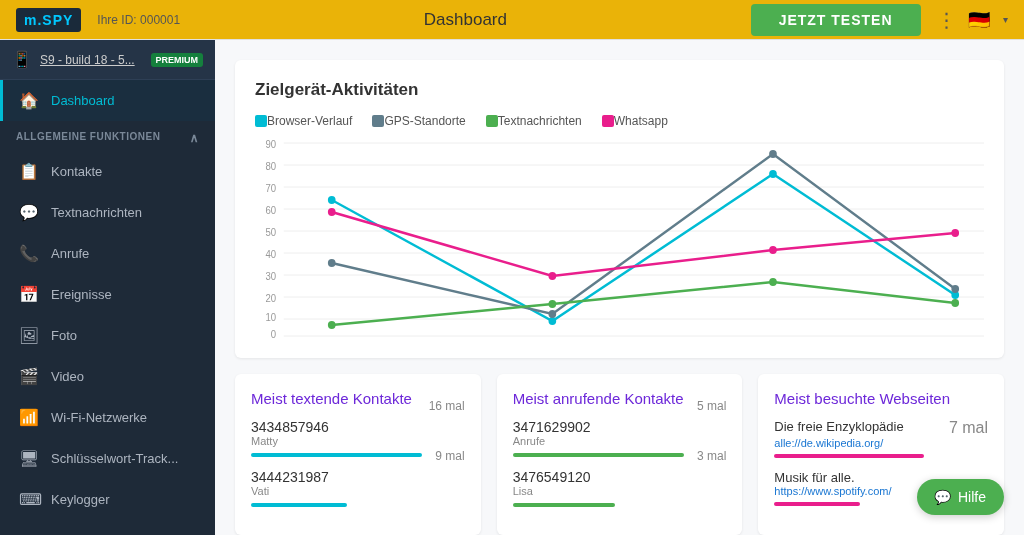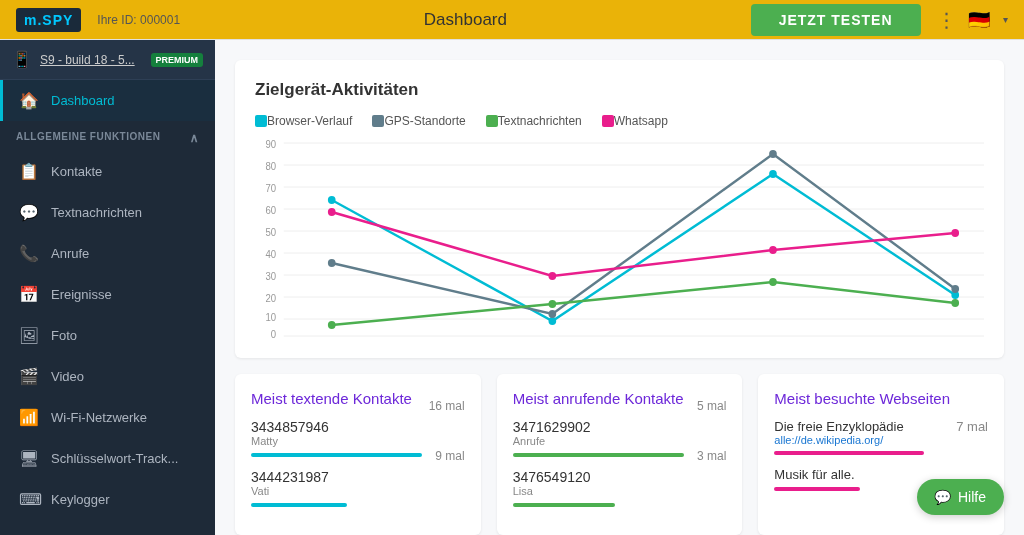--- a/index.html
+++ b/index.html
@@ -83,21 +83,21 @@
     .contact-name { font-size: 11px; color: #888; }
     .contact-count { font-size: 12px; color: #888; float: right; margin-top: -20px; }
     .contact-bar { height: 4px; border-radius: 2px; margin-top: 4px; }
     .bar-blue { background: #00bcd4; }
     .bar-green { background: #4caf50; }
     .bar-pink { background: #e91e8c; }
 
     .web-item { margin-bottom: 12px; }
     .web-title { font-size: 13px; color: #333; }
     .web-url { font-size: 11px; color: #1976d2; }
-    .web-count { font-size: 13px; color: #888; float: right; }
+    .web-count { font-size: 16px; color: #888; float: right; }
 
     
     .help-btn {
       position: fixed; bottom: 20px; right: 20px;
       background: #4caf50; color: #fff; border: none; padding: 10px 18px;
       border-radius: 24px; font-size: 14px; cursor: pointer; display: flex; align-items: center; gap: 6px;
       box-shadow: 0 2px 8px rgba(0,0,0,0.2);
     }
   </style>
 </head>
@@ -313,20 +313,21 @@
         <div class="web-item">
           <div style="display:flex;justify-content:space-between;">
             <div class="web-title">Die freie Enzyklopädie</div>
             <div class="web-count">7 mal</div>
           </div>
           <div class="web-url">alle://de.wikipedia.org/</div>
           <div class="contact-bar bar-pink" style="width:70%;margin-top:5px;"></div>
         </div>
         <div class="web-item">
           <div class="web-title">Musik für alle.</div>
+          <div class="web-url">https://www.spotify.com/</div>
           <div class="contact-bar bar-pink" style="width:40%;margin-top:5px;"></div>
         </div>
       </div>
 
     </div>
   </div>
 </div>
 
 <button class="help-btn">
   <span>💬</span>

